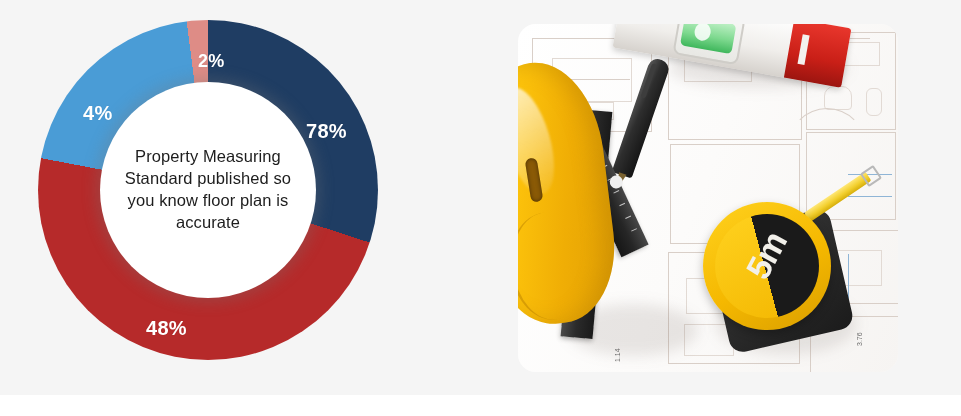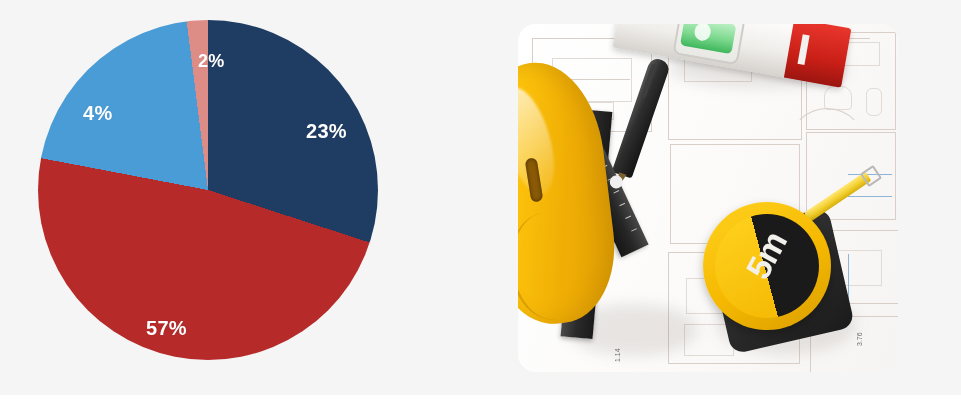--- a/index.html
+++ b/index.html
@@ -355,23 +355,26 @@
 <body>
 
 <div id="stage">
 
   <div id="panel"></div>
 
   <div id="chart-block">
 
     <div id="donut-ring" style="background: conic-gradient(rgb(31, 61, 99) 0deg, rgb(31, 61, 99) 108deg, rgb(182, 42, 42) 108deg, rgb(182, 42, 42) 280.8deg, rgb(74, 156, 214) 280.8deg, rgb(74, 156, 214) 352.8deg, rgb(222, 140, 134) 352.8deg, rgb(222, 140, 134) 360deg);"></div>
 
-
-    <div class="slice-label" id="label-navy">23%</div>
-    <div class="slice-label" id="label-red">57%</div>
+    <div id="donut-hole" style="width: 215.9px; height: 215.9px; left: 62.05px; top: 62.05px;">
+      <div id="donut-center-text">Property Measuring Standard published so you know floor plan is accurate</div>
+    </div>
+
+    <div class="slice-label" id="label-navy">78%</div>
+    <div class="slice-label" id="label-red">48%</div>
     <div class="slice-label" id="label-blue">4%</div>
     <div class="slice-label" id="label-pink">2%</div>
   </div>
 
   <div id="photo-card">
 
     <div class="bp-paper"></div>
 
     <div class="bp-box" style="left:14px;  top:14px;  width:118px; height:92px;"></div>
     <div class="bp-box thin" style="left:34px; top:34px; width:78px; height:42px;"></div>

